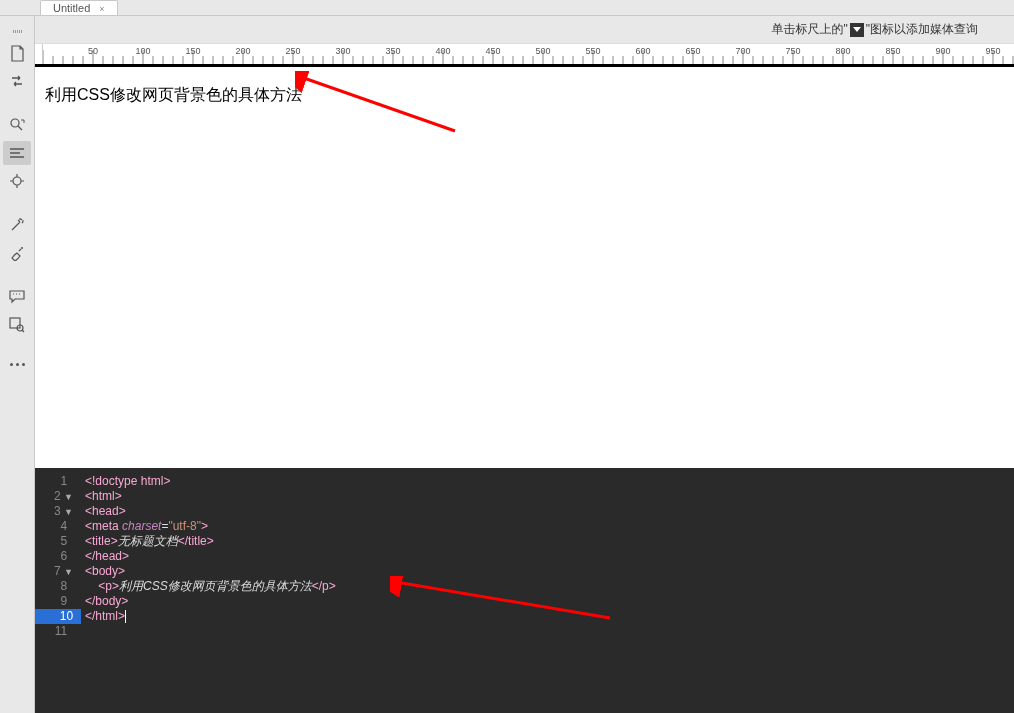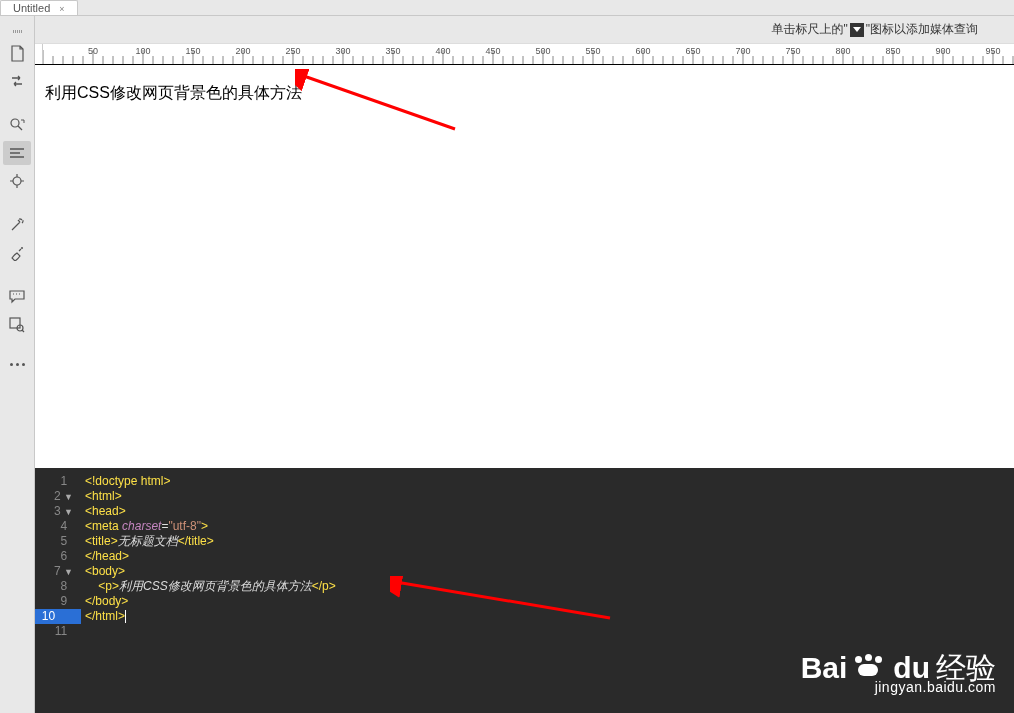--- a/index.html
+++ b/index.html
@@ -1,20 +1,20 @@
 <!DOCTYPE html>
 <html><head>
 <meta charset="utf-8">
 <style>
 * { margin: 0; padding: 0; box-sizing: border-box; font-family: "Microsoft YaHei", Arial, sans-serif; }
 html, body { width: 1014px; height: 713px; overflow: hidden; }
 body { display: flex; flex-direction: column; background: #e8e8e8; }
 
 
-.tabbar { height: 16px; background: #e8e8e8; border-bottom: 1px solid #c8c8c8; display: flex; align-items: flex-end; font-size: 11px; color: #555; }
+.tabbar { height: 16px; background: #e8e8e8; border-bottom: 1px solid #c8c8c8; display: flex; align-items: flex-end; padding-left: 40px; font-size: 11px; color: #555; }
 .tab { background: #fff; border: 1px solid #c8c8c8; border-bottom: none; padding: 1px 12px; border-radius: 2px 2px 0 0; position: relative; }
 .tab .close { margin-left: 6px; font-size: 9px; color: #888; }
 
 
 .mainrow { flex: 1; display: flex; min-height: 0; }
 
 
 .sidebar { width: 35px; background: #e8e8e8; border-right: 1px solid #c8c8c8; display: flex; flex-direction: column; align-items: center; padding-top: 14px; gap: 4px; }
 .grip { width: 22px; height: 3px; display: flex; justify-content: center; gap: 1px; margin-bottom: 4px; }
 .grip span { width: 1px; height: 3px; background: #999; }
@@ -26,38 +26,38 @@
 
 
 .workarea { flex: 1; display: flex; flex-direction: column; min-width: 0; min-height: 0; }
 
 
 .hintbar { height: 28px; background: #e8e8e8; display: flex; align-items: center; justify-content: flex-end; padding: 0 36px 0 0; border-bottom: 1px solid #ddd; font-size: 12px; color: #333; }
 .hint-icon { width: 14px; height: 14px; background: #333; margin: 0 2px; display: inline-flex; align-items: center; justify-content: center; }
 .hint-icon::after { content: ""; width: 0; height: 0; border-left: 4px solid transparent; border-right: 4px solid transparent; border-top: 5px solid #fff; }
 
 
-.ruler-wrap { display: flex; background: #fff; border-bottom: 1px solid #000000; }
+.ruler-wrap { display: flex; background: #fff; border-bottom: 3px solid #000000; }
 .ruler-corner { width: 8px; height: 20px; background: #fff; border-right: 1px solid #ccc; }
 .ruler { flex: 1; height: 20px; position: relative; background: #fff; overflow: hidden; }
 .ruler svg { position: absolute; top: 0; left: 0; }
 
 
 .canvas { flex: 1; background: #fff; padding: 18px 10px; overflow: hidden; position: relative; }
 .canvas p { font-size: 16px; color: #000; }
 
 
 .codepanel { height: 245px; background: #2a2a2a; display: flex; font-family: Consolas, Monaco, monospace; font-size: 12px; line-height: 15px; }
 .gutter { width: 46px; background: #2a2a2a; color: #888; text-align: right; padding-right: 8px; padding-top: 6px; user-select: none; }
 .gutter .ln { height: 15px; }
-.gutter .ln.sel { background: #2a6fd6; color: #fff; padding-right: 20px; margin-right: -8px; }
+.gutter .ln.sel { background: #2a6fd6; color: #fff; padding-right: 2px; margin-right: -8px; }
 .gutter .fold { color: #aaa; font-size: 9px; }
 .code { flex: 1; padding-top: 6px; padding-left: 4px; color: #ddd; white-space: pre; position: relative; }
 .code .line { height: 15px; }
-.tok-tag { color: #fde047; }
+.tok-tag { color: #f9a8d4; }
 .tok-attr { color: #c586c0; font-style: italic; }
 .tok-str { color: #ce9178; }
 .tok-txt { color: #ddd; font-style: italic; }
 .cursor-bar { display: inline-block; width: 1px; height: 13px; background: #fff; vertical-align: middle; }
 
 
 .arrow { position: absolute; pointer-events: none; }
 
 
 .watermark { position: absolute; right: 18px; bottom: 18px; text-align: right; color: #fff; pointer-events: none; }
@@ -315,30 +315,16 @@
         </div>
       <div class="code" id="code"><div class="line"><span class="tok-tag">&lt;!doctype html&gt;</span></div><div class="line"><span class="tok-tag">&lt;html&gt;</span></div><div class="line"><span class="tok-tag">&lt;head&gt;</span></div><div class="line"><span class="tok-tag">&lt;meta</span> <span class="tok-attr">charset</span>=<span class="tok-str">"utf-8"</span><span class="tok-tag">&gt;</span></div><div class="line"><span class="tok-tag">&lt;title&gt;</span><span class="tok-txt">无标题文档</span><span class="tok-tag">&lt;/title&gt;</span></div><div class="line"><span class="tok-tag">&lt;/head&gt;</span></div><div class="line"><span class="tok-tag">&lt;body&gt;</span></div><div class="line">    <span class="tok-tag">&lt;p&gt;</span><span class="tok-txt">利用CSS修改网页背景色的具体方法</span><span class="tok-tag">&lt;/p&gt;</span></div><div class="line"><span class="tok-tag">&lt;/body&gt;</span></div><div class="line"><span class="tok-tag">&lt;/html&gt;</span><span class="cursor-bar"></span></div><div class="line"></div></div>
       <svg class="arrow" style="left:355px; top:108px;" width="230" height="50">
           <defs>
             <marker id="ah2" markerWidth="12" markerHeight="10" refX="2" refY="5" orient="auto">
               <polygon points="0,0 12,5 0,10" fill="#ff0000"></polygon>
             </marker>
           </defs>
           <line x1="220" y1="42" x2="6" y2="6" stroke="#ff0000" stroke-width="3" marker-end="url(#ah2)"></line>
         </svg>
-      <div class="watermark">
-        <div class="wm-top">
-          <span>Bai</span>
-          <span class="paw">
-              <span class="p1"></span>
-              <span class="p2"></span>
-              <span class="p3"></span>
-              <span class="p4"></span>
-            </span>
-          <span>du</span>
-          <span style="font-weight:normal;">经验</span>
-        </div>
-        <div class="wm-sub">jingyan.baidu.com</div>
-      </div>
     </div>
 
   </div>
 </div>
 
 </body></html>

